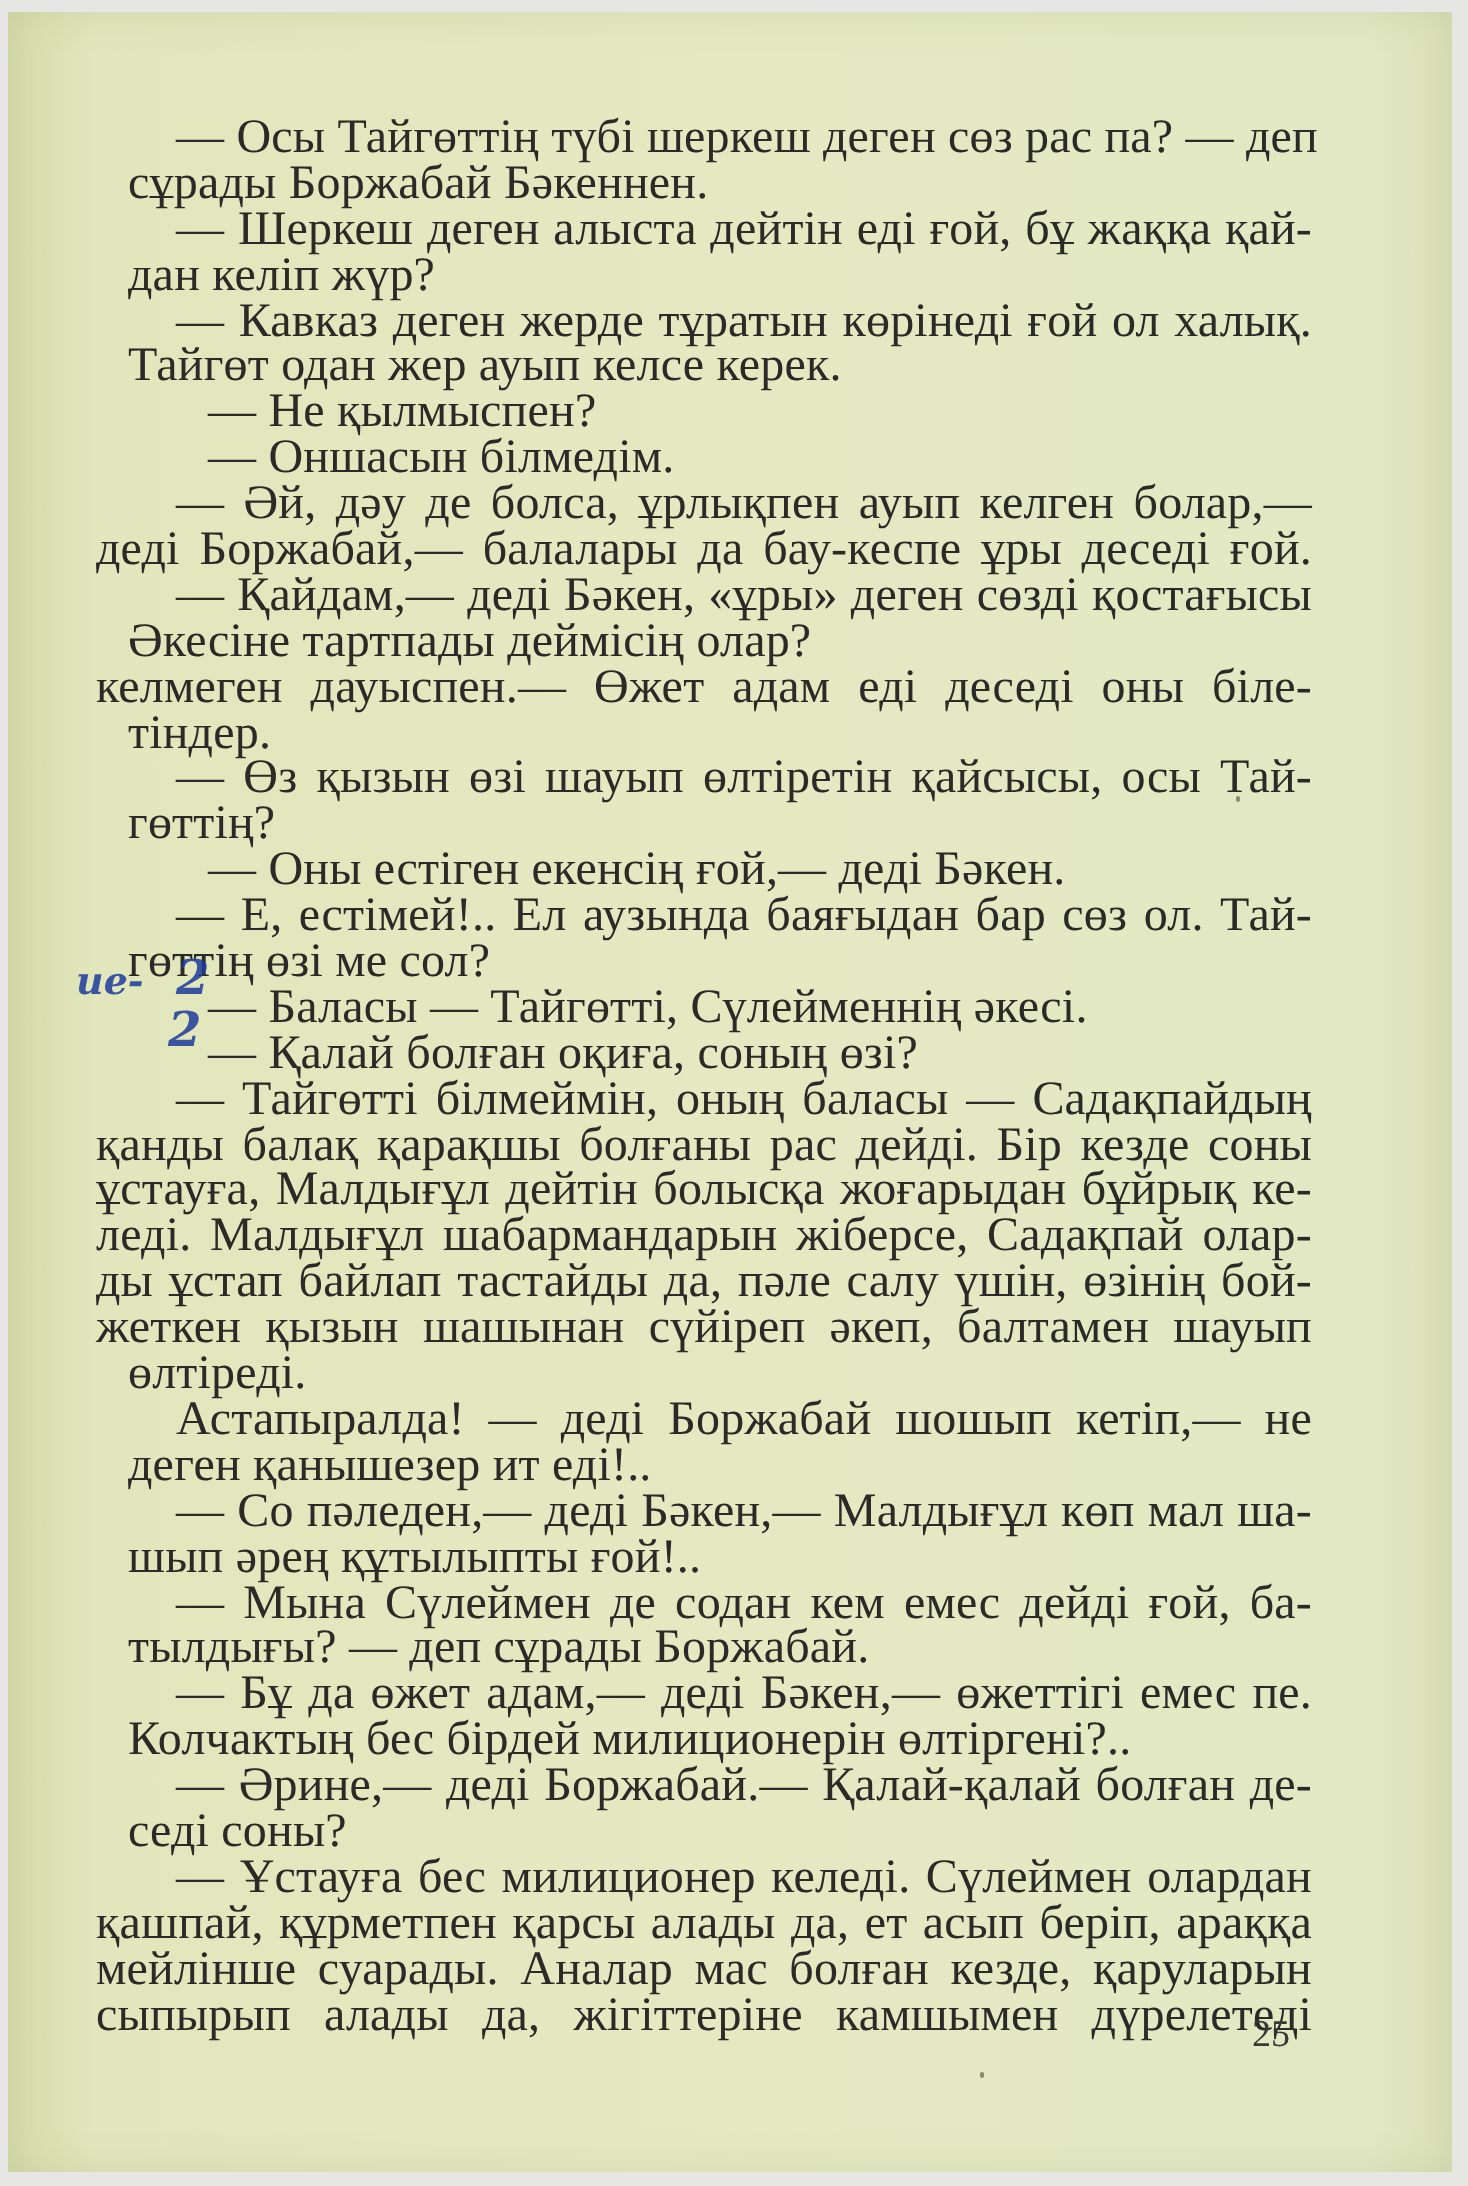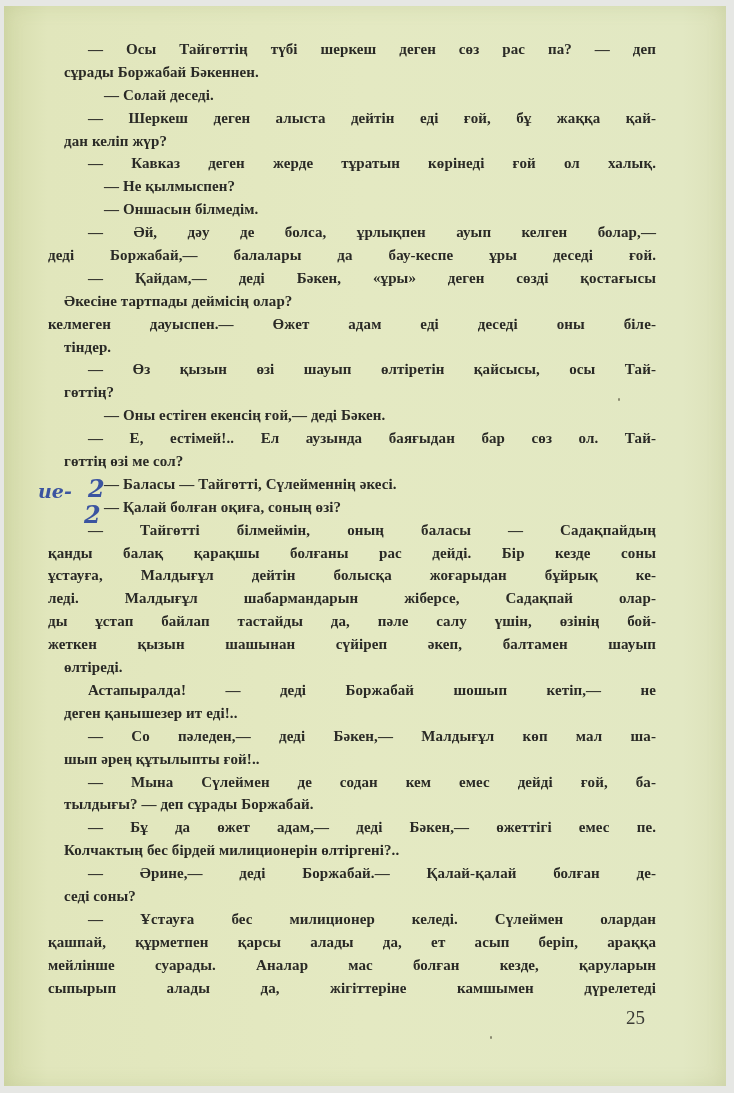--- a/index.html
+++ b/index.html
@@ -15,28 +15,27 @@
       left: 4px;
       top: 6px;
       width: 722px;
       height: 1080px;
       background: linear-gradient(90deg, #d6dcac 0%, #e1e6bc 6%, #e4e9c2 50%, #e2e8c3 94%, #dbe0b8 100%);
       box-shadow: inset 0 0 18px rgba(160,170,110,0.25);
     }
     .text-block {
       position: absolute;
       left: 44px;
-      top: 32px;
+      top: 52px;
       width: 608px;
       font-family: "Liberation Serif", serif;
-      font-size: 15px;
+      font-size: 24px;
       line-height: 22.9px;
       color: #2a2a26;
       letter-spacing: 0.1px;
-      font-weight: bold;
     }
     .line {
       white-space: nowrap;
       text-align: justify;
       text-align-last: justify;
       height: 22.9px;
     }
     .line.indent { padding-left: 40px; }
     .line.last { text-align-last: left; margin-left: 16px; }
     .page-number {
@@ -65,24 +64,24 @@
       border-radius: 1px;
     }
   </style>
 </head>
 <body>
 
 <div class="page">
   <div class="text-block" id="text-block">
       <div class="line indent">— Осы Тайгөттің түбі шеркеш деген сөз рас па? — деп</div>
       <div class="line last">сұрады Боржабай Бәкеннен.</div>
-      <div class="line indent last">— Солай деседі.</div>
       <div class="line indent">— Шеркеш деген алыста дейтін еді ғой, бұ жаққа қай-</div>
       <div class="line last">дан келіп жүр?</div>
       <div class="line indent">— Кавказ деген жерде тұратын көрінеді ғой ол халық.</div>
+      <div class="line last">Тайгөт одан жер ауып келсе керек.</div>
       <div class="line indent last">— Не қылмыспен?</div>
       <div class="line indent last">— Оншасын білмедім.</div>
       <div class="line indent">— Әй, дәу де болса, ұрлықпен ауып келген болар,—</div>
       <div class="line">деді Боржабай,— балалары да бау-кеспе ұры деседі ғой.</div>
       <div class="line indent">— Қайдам,— деді Бәкен, «ұры» деген сөзді қостағысы</div>
       <div class="line last">Әкесіне тартпады деймісің олар?</div>
       <div class="line">келмеген дауыспен.— Өжет адам еді деседі оны біле-</div>
       <div class="line last">тіндер.</div>
       <div class="line indent">— Өз қызын өзі шауып өлтіретін қайсысы, осы Тай-</div>
       <div class="line last">гөттің?</div>

